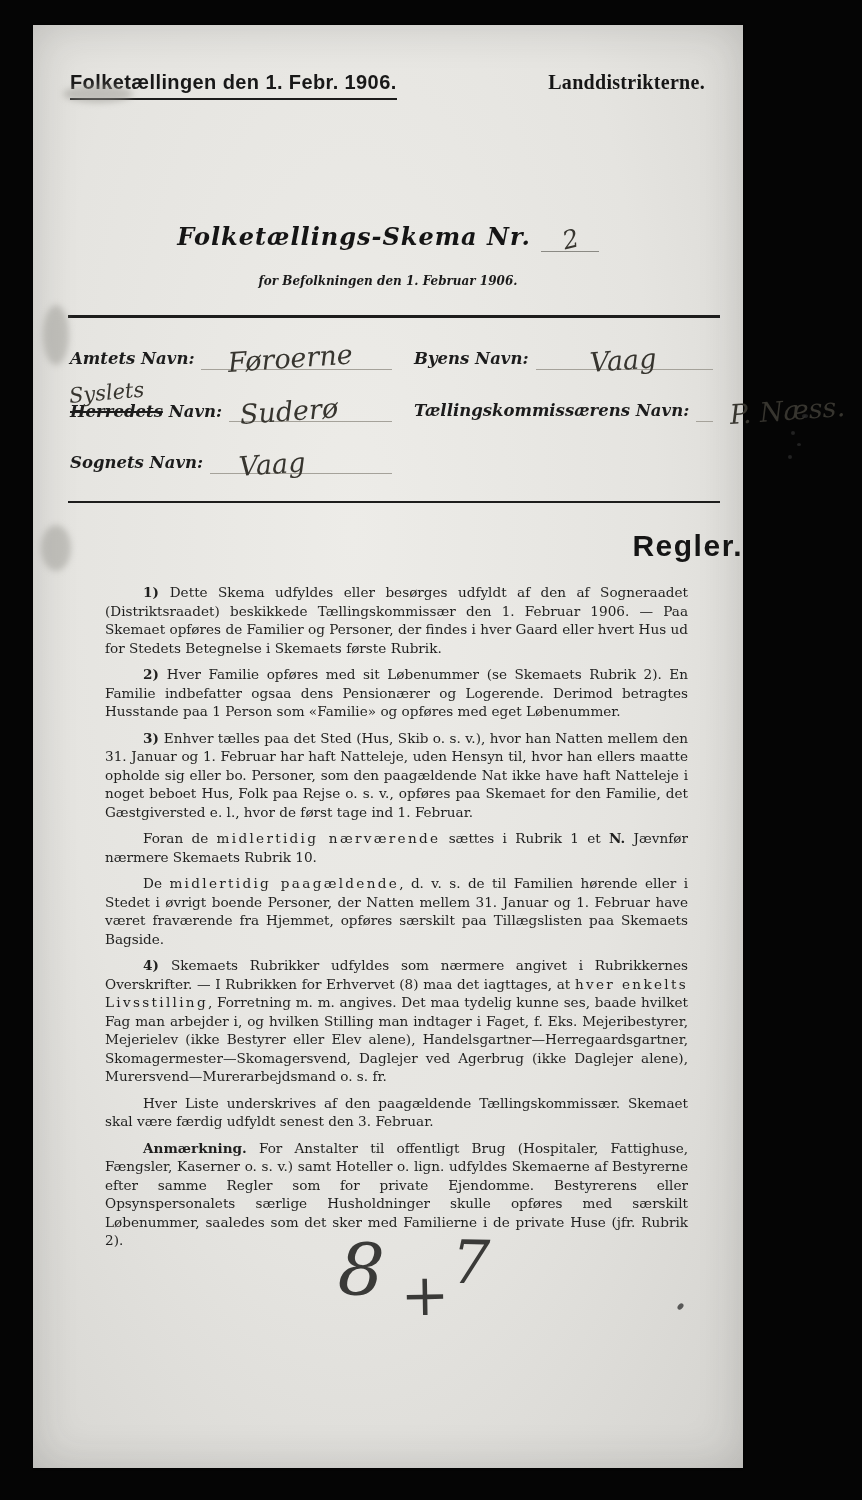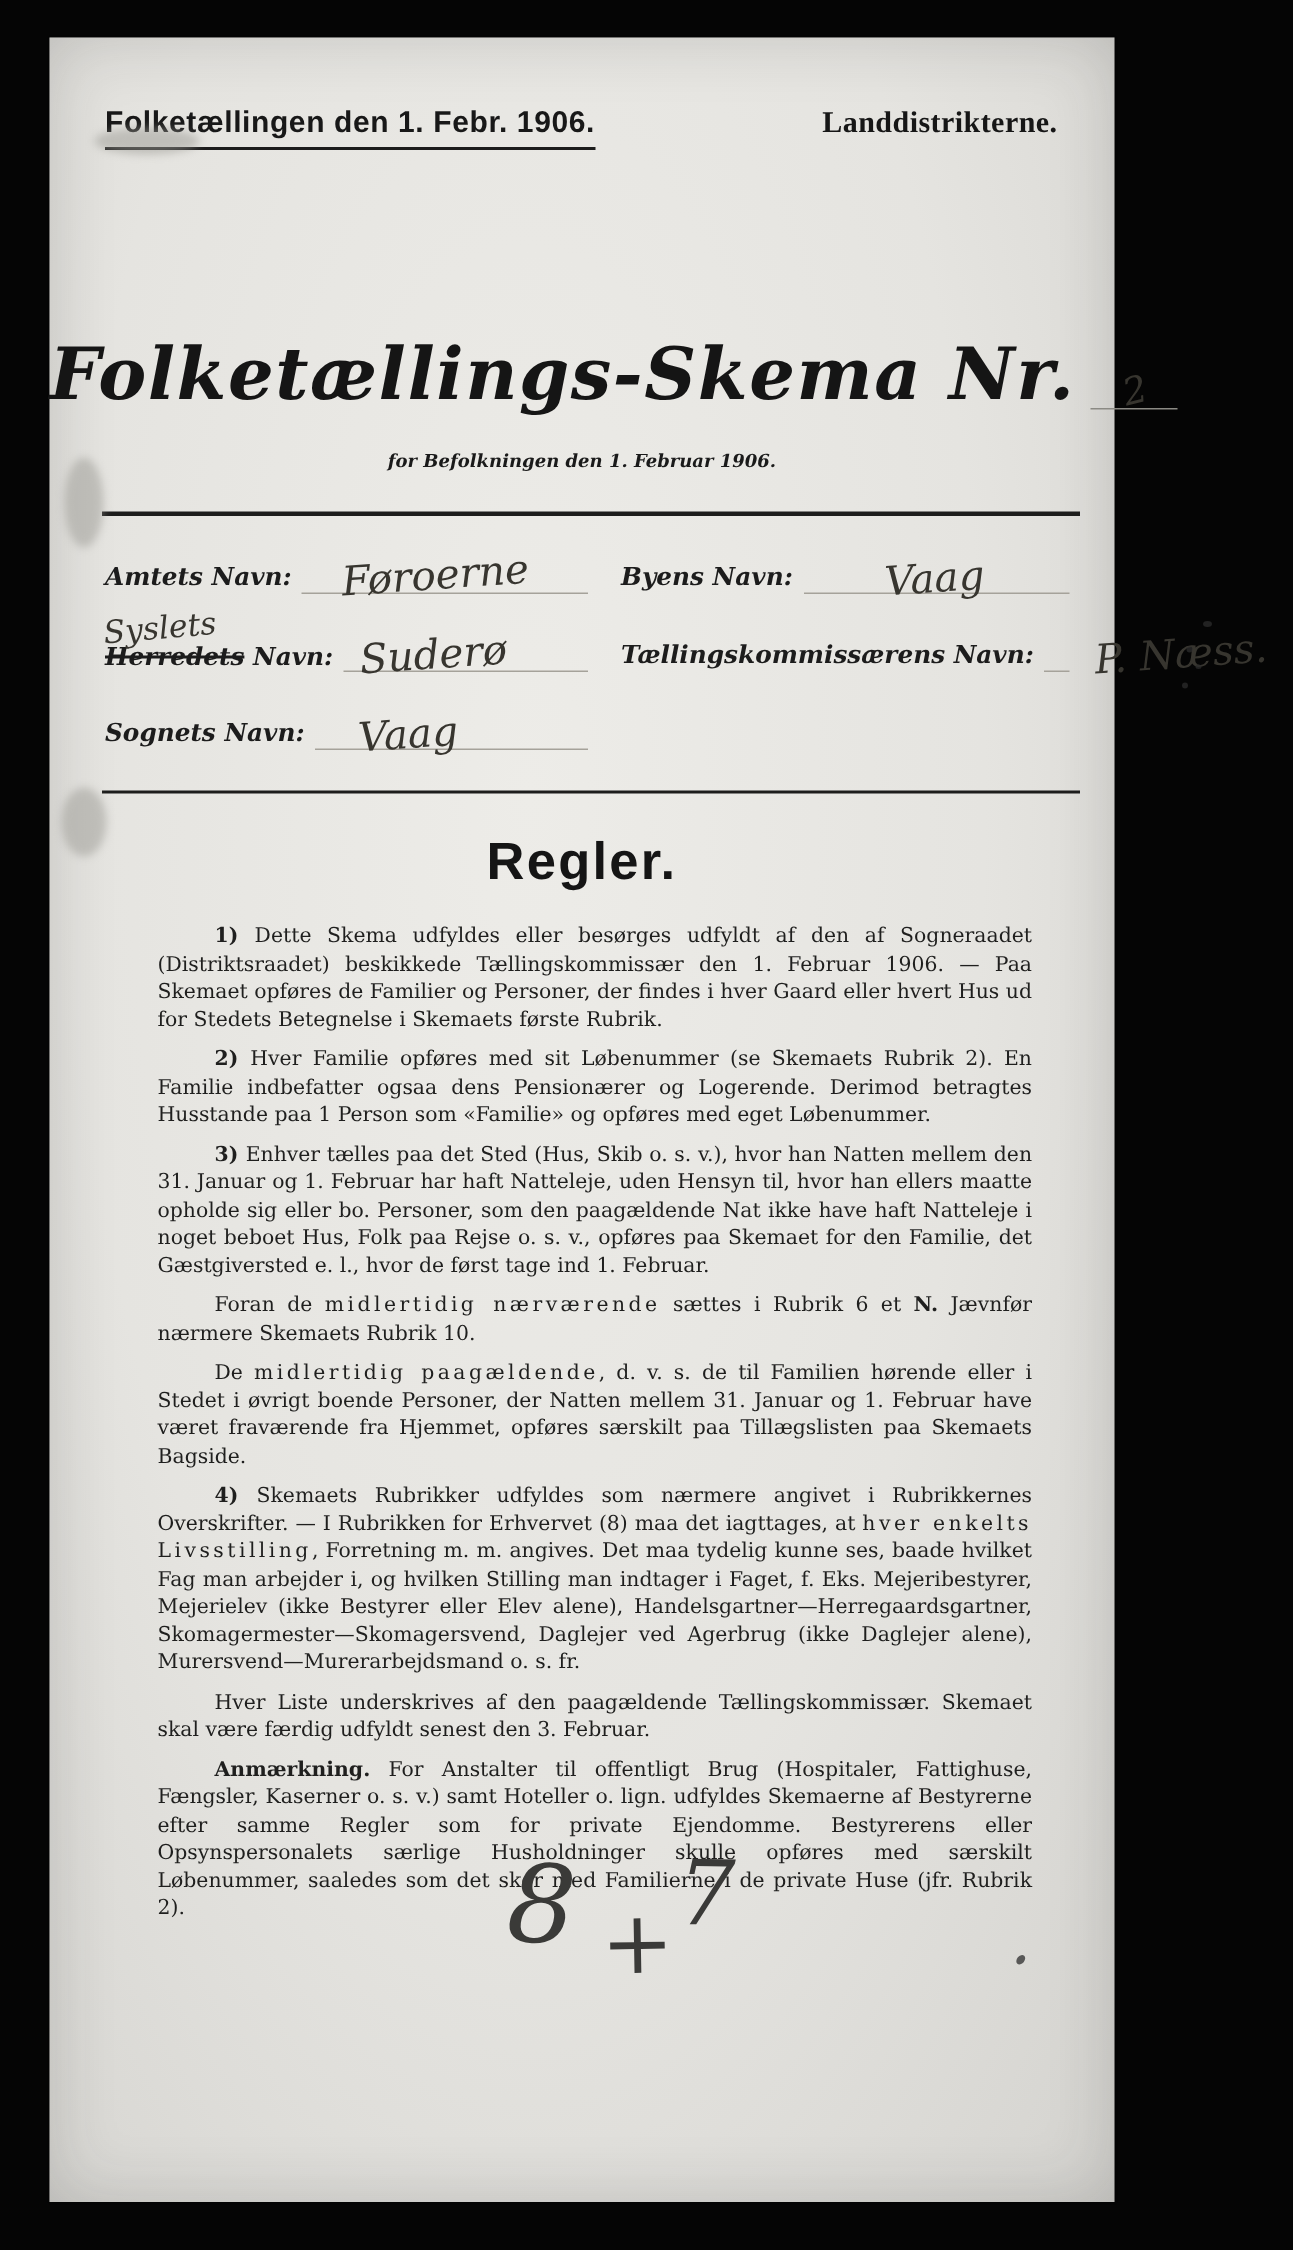--- a/index.html
+++ b/index.html
@@ -27,21 +27,21 @@
     border-bottom:2px solid #1c1c1c;padding-bottom:4px;
   }
   .hdr-right{
     font-family:Liberation Serif, serif;font-weight:700;font-size:20px;
     color:#161616;letter-spacing:.3px;
   }
   
   .title-row{margin-top:122px;text-align:center;white-space:nowrap;}
   .title{
     font-family:"DejaVu Serif", serif;font-style:italic;font-weight:700;
-    font-size:48px;color:#151515;letter-spacing:1px;
+    font-size:24px;color:#151515;letter-spacing:1px;
   }
   .title-nr-line{
     display:inline-block;width:58px;margin-left:10px;
     border-bottom:1.5px solid #8b8a84;text-align:center;vertical-align:baseline;
   }
   .hand{
     font-family:"DejaVu Serif", serif;font-style:italic;color:#37352f;
   }
   .title-nr-line .hand{display:inline-block;font-size:25px;transform:rotate(-14deg) translateY(3px);}
   .subtitle{
@@ -74,22 +74,22 @@
     transform:rotate(-4deg);transform-origin:left bottom;
   }
   .label-stack{display:flex;flex-direction:column;line-height:1;}
   .syslets{
     font-size:21px;transform:rotate(-5deg);transform-origin:left bottom;
     margin-bottom:-3px;width:max-content;
   }
   .strike{text-decoration:line-through;text-decoration-thickness:2px;}
   
   .regler-heading{
-    margin:26px 0 0;text-align:center;
-    font-family:"Liberation Sans", sans-serif;font-weight:700;font-size:35px;
+    margin:26px 0 0;text-align:right;
+    font-family:"Liberation Sans", sans-serif;font-weight:700;font-size:30px;
     color:#151515;letter-spacing:1.5px;
   }
   #rules{
     margin:20px 55px 0 72px;
     font-family:"DejaVu Serif", serif;font-size:13.6px;line-height:18.5px;
     color:#1f1f1e;text-align:justify;
   }
   #rules p{margin:0 0 8px;text-indent:38px;}
   #rules .b{font-weight:700;}
   #rules .sp{letter-spacing:2.3px;}
@@ -164,21 +164,21 @@
   </div>
 
   <hr class="rule thin">
 
   <h2 class="regler-heading">Regler.</h2>
 
   <div id="rules">
       <p><span class="b">1) </span><span>Dette Skema udfyldes eller besørges udfyldt af den af Sogneraadet (Distriktsraadet) beskikkede Tællingskommissær den 1. Februar 1906. — Paa Skemaet opføres de Familier og Personer, der findes i hver Gaard eller hvert Hus ud for Stedets Betegnelse i Skemaets første Rubrik.</span></p>
       <p><span class="b">2) </span><span>Hver Familie opføres med sit Løbenummer (se Skemaets Rubrik 2). En Familie indbefatter ogsaa dens Pensionærer og Logerende. Derimod betragtes Husstande paa 1 Person som «Familie» og opføres med eget Løbenummer.</span></p>
       <p><span class="b">3) </span><span>Enhver tælles paa det Sted (Hus, Skib o. s. v.), hvor han Natten mellem den 31. Januar og 1. Februar har haft Natteleje, uden Hensyn til, hvor han ellers maatte opholde sig eller bo. Personer, som den paagældende Nat ikke have haft Natteleje i noget beboet Hus, Folk paa Rejse o. s. v., opføres paa Skemaet for den Familie, det Gæstgiversted e. l., hvor de først tage ind 1. Februar.</span></p>
-      <p><span>Foran de </span><span class="sp">midlertidig nærværende</span><span> sættes i Rubrik 6 et </span><span class="b">N.</span><span> Jævnfør nærmere Skemaets Rubrik 10.</span></p>
+      <p><span>Foran de </span><span class="sp">midlertidig nærværende</span><span> sættes i Rubrik 1 et </span><span class="b">N.</span><span> Jævnfør nærmere Skemaets Rubrik 10.</span></p>
       <p><span>De </span><span class="sp">midlertidig paagældende</span><span>, d. v. s. de til Familien hørende eller i Stedet i øvrigt boende Personer, der Natten mellem 31. Januar og 1. Februar have været fraværende fra Hjemmet, opføres særskilt paa Tillægslisten paa Skemaets Bagside.</span></p>
       <p><span class="b">4) </span><span>Skemaets Rubrikker udfyldes som nærmere angivet i Rubrikkernes Overskrifter. — I Rubrikken for Erhvervet (8) maa det iagttages, at </span><span class="sp">hver enkelts Livsstilling</span><span>, Forretning m. m. angives. Det maa tydelig kunne ses, baade hvilket Fag man arbejder i, og hvilken Stilling man indtager i Faget, f. Eks. Mejeribestyrer, Mejerielev (ikke Bestyrer eller Elev alene), Handelsgartner—Herregaardsgartner, Skomagermester—Skomagersvend, Daglejer ved Agerbrug (ikke Daglejer alene), Murersvend—Murerarbejdsmand o. s. fr.</span></p>
       <p><span>Hver Liste underskrives af den paagældende Tællingskommissær. Skemaet skal være færdig udfyldt senest den 3. Februar.</span></p>
       <p><span class="b">Anmærkning.</span><span> For Anstalter til offentligt Brug (Hospitaler, Fattighuse, Fængsler, Kaserner o. s. v.) samt Hoteller o. lign. udfyldes Skemaerne af Bestyrerne efter samme Regler som for private Ejendomme. Bestyrerens eller Opsynspersonalets særlige Husholdninger skulle opføres med særskilt Løbenummer, saaledes som det sker med Familierne i de private Huse (jfr. Rubrik 2).</span></p>
     </div>
 
   <div class="bottom-note hand"><span class="n0">8</span><span class="n1">+</span><span class="n2">7</span></div>
 
   <div class="speck" style="left:769px;top:389px;width:6px;height:4px;"></div>
   <div class="speck" style="left:758px;top:406px;width:4px;height:4px;"></div>

